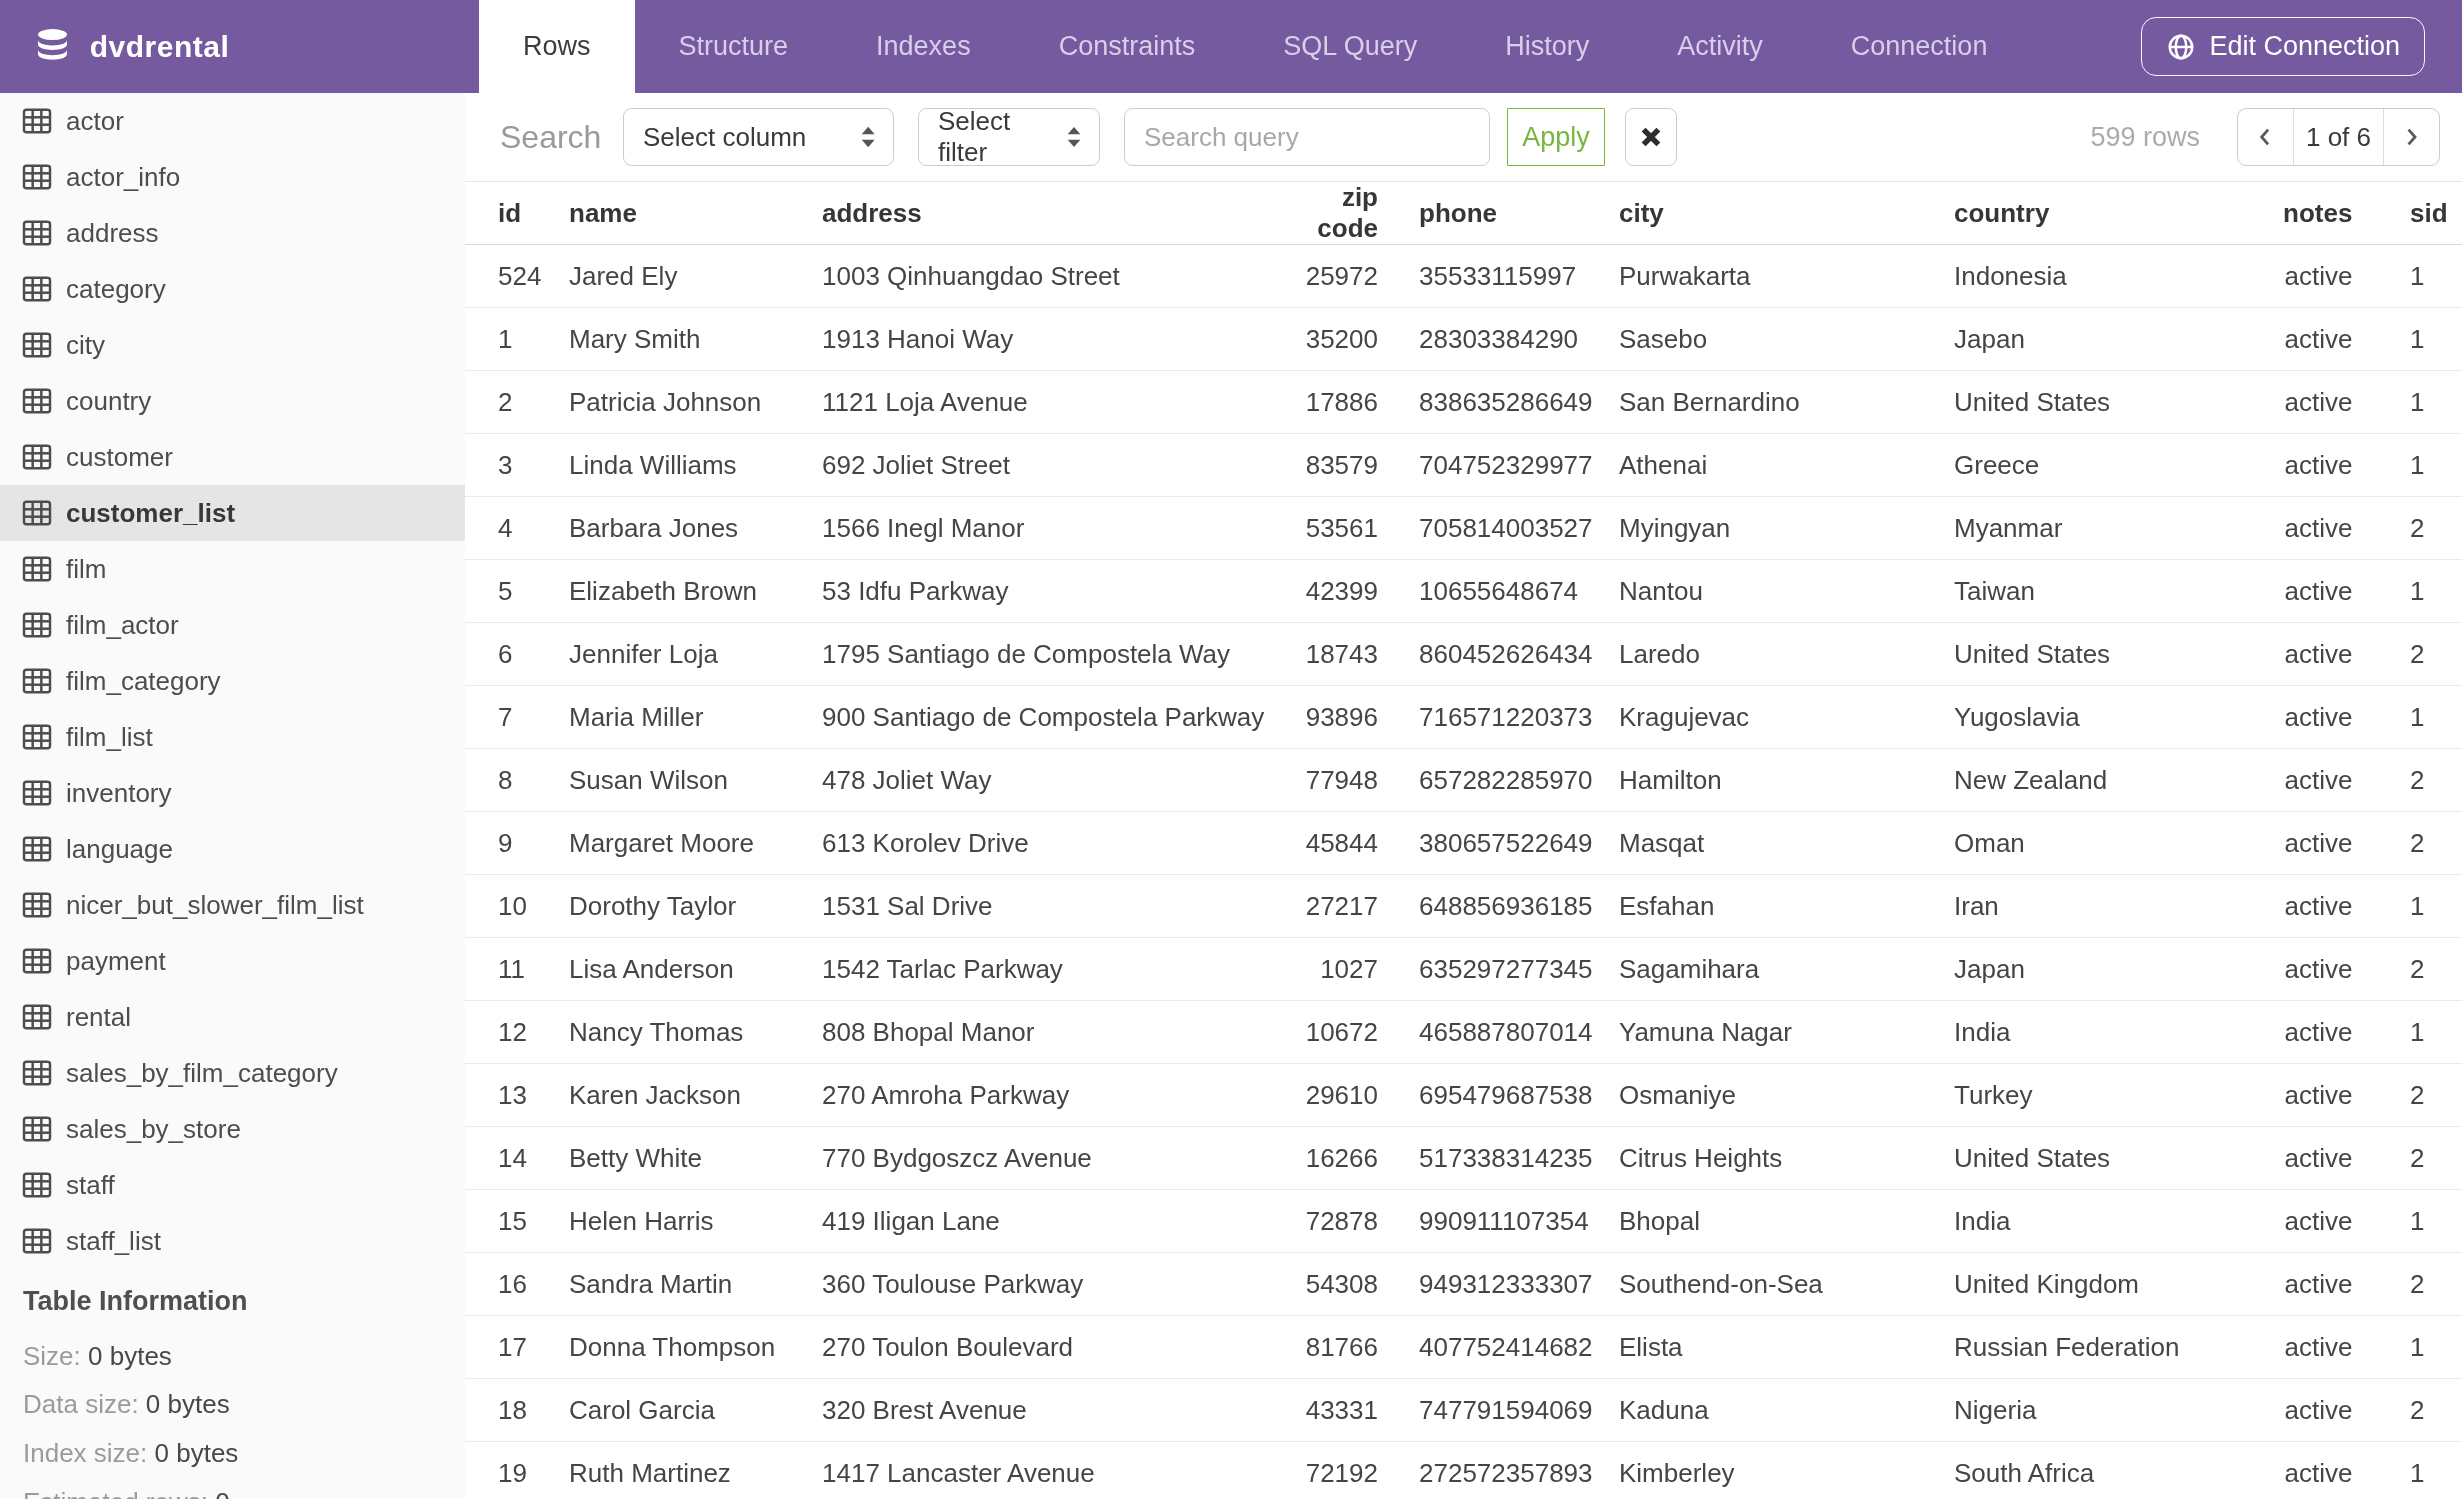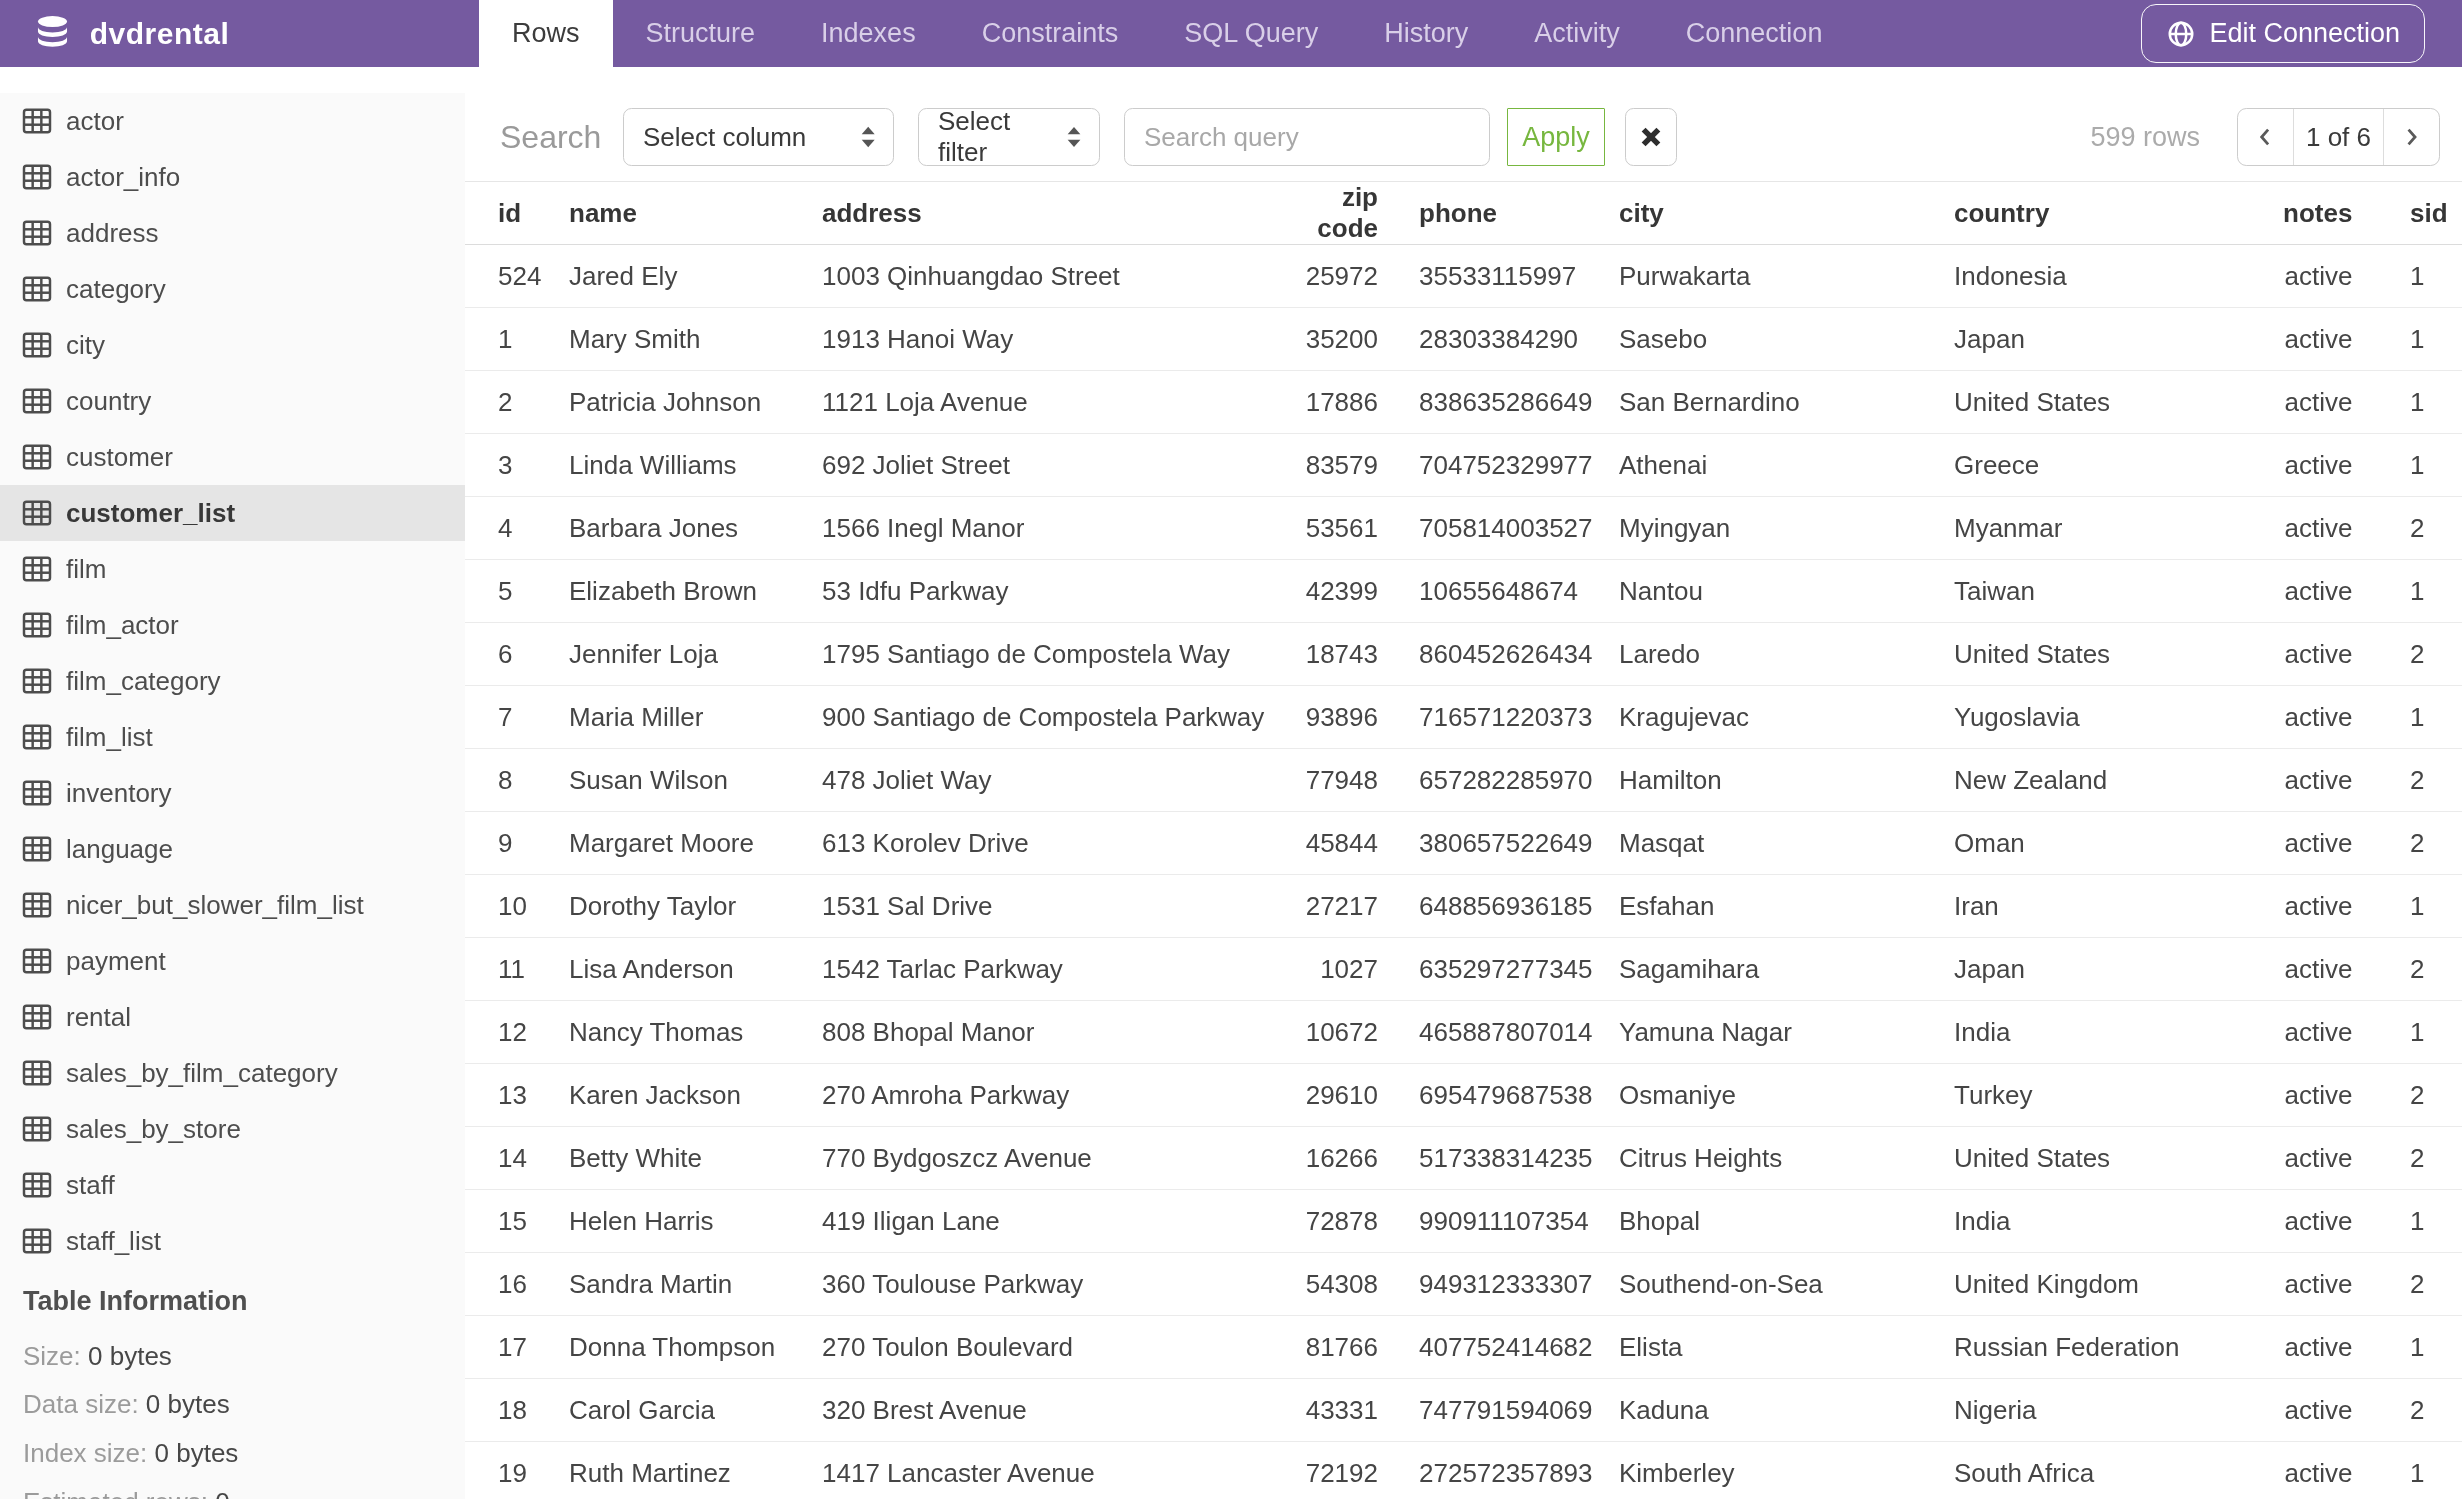--- a/index.html
+++ b/index.html
@@ -1,25 +1,25 @@
 <!DOCTYPE html>
 <html style="font-size:15px"><head>
 <meta charset="utf-8">
 <style>
   * { margin:0; padding:0; box-sizing:border-box; }
   html,body { width:2462px; height:1500px; overflow:hidden; background:#fff;
     font-family:"Liberation Sans","DejaVu Sans",sans-serif; }
 
   
-  .app-header { position:absolute; top:0; left:0; width:2462px; height:67px;
+  .app-header { position:absolute; top:0; left:0; width:2462px; height:93px;
     background:#755AA0; display:flex; align-items:stretch; z-index:5; }
   .brand { width:479px; display:flex; align-items:center; padding-left:32px; gap:16.7px; }
   .brand-title { color:#fff; font-size:30px; font-weight:bold; letter-spacing:0.5px; }
   .nav-tabs { display:flex; align-items:stretch; }
-  .tab { display:flex; align-items:center; padding:0 33px; font-size:27px;
+  .tab { display:flex; align-items:center; padding:0 44px; font-size:27px;
     color:#D9CFE8; cursor:default; }
   .tab.active { background:#fff; color:#3c3c3c; }
   .edit-conn { margin-left:auto; align-self:center; margin-right:37px; height:59px;
     display:flex; align-items:center; gap:13px; padding:0 24px;
     border:1.9px solid rgba(255,255,255,.95); border-radius:15px;
     background:transparent; color:#fff; font-size:27px; }
 
   
   .sidebar { position:absolute; top:93px; left:0; width:465px; bottom:0;
     background:#FAFAFA; overflow:hidden; }

